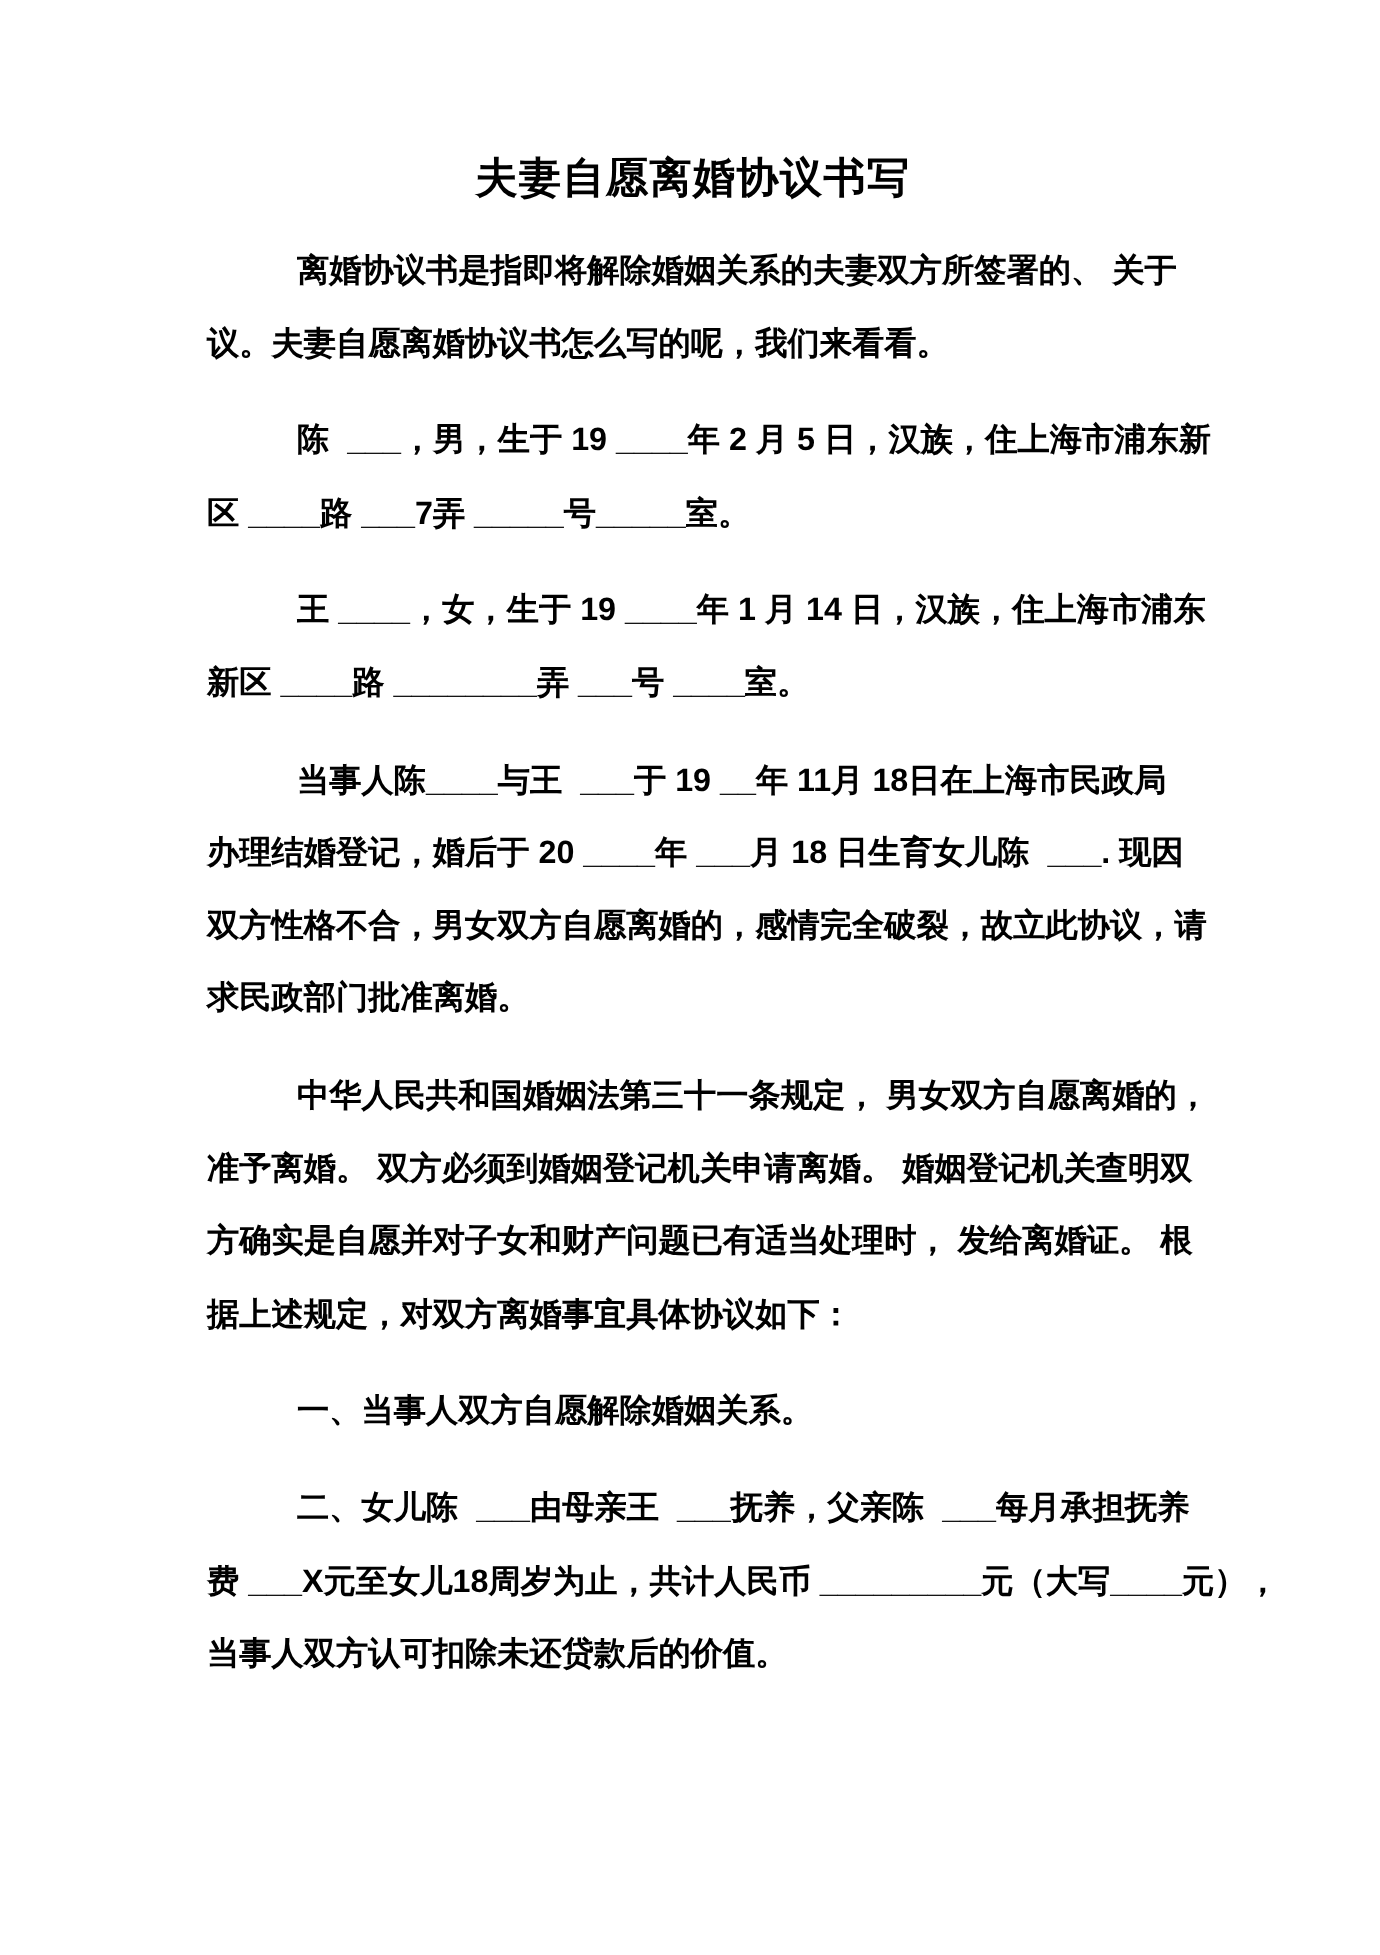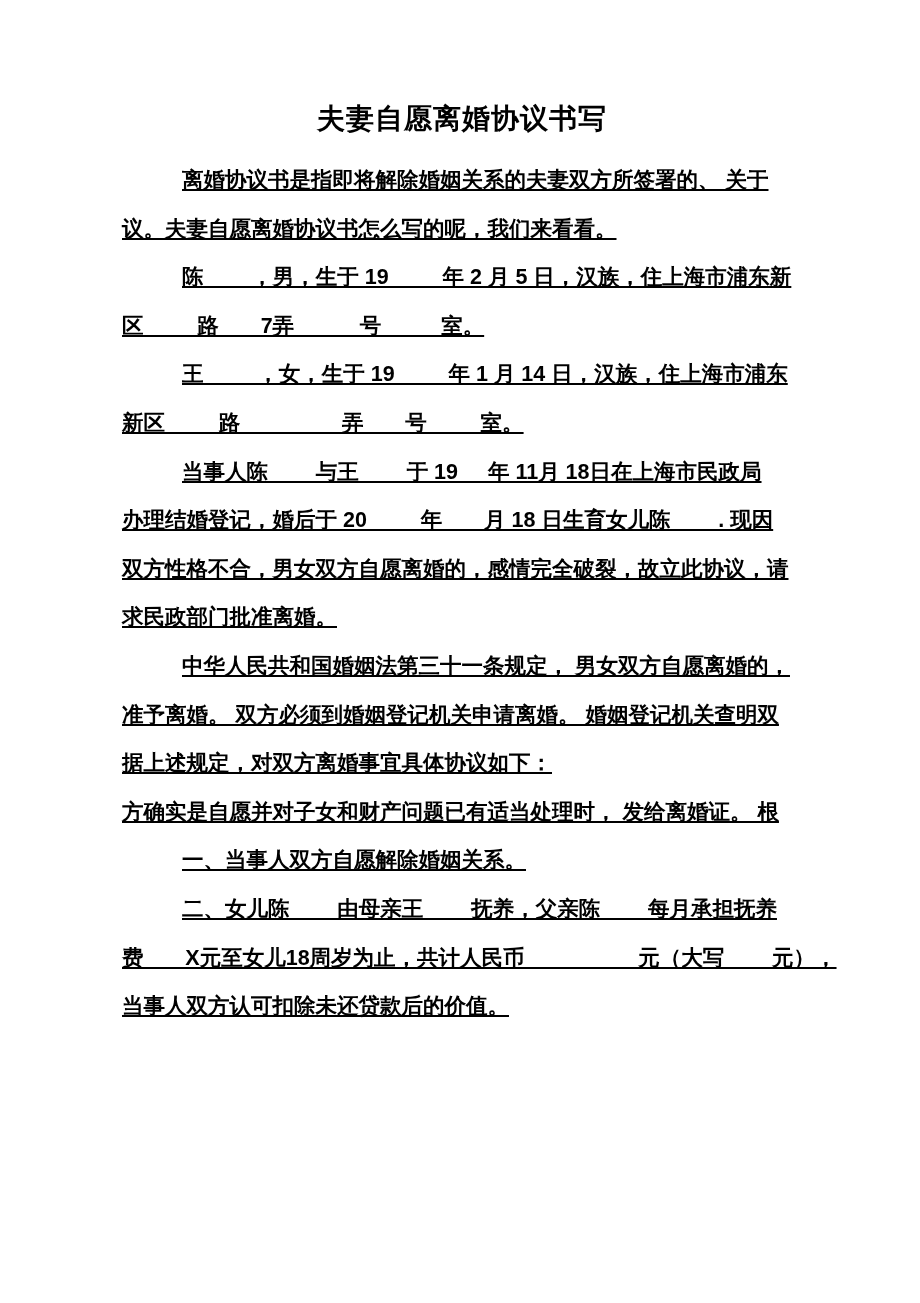--- a/index.html
+++ b/index.html
@@ -23,22 +23,21 @@
     text-align: center;
     font-size: 28px;
     line-height: 38px;
     font-weight: 700;
     letter-spacing: 1px;
   }
   .doc-body {
     font-weight: 600;
   }
   .para {
-    margin: 0;
-    text-decoration: underline;
+    margin: 16px;
   }
   .line {
     font-size: 21.5px;
     line-height: 48.6px;
     white-space: pre;
     overflow: visible;
   }
   .indent {
     padding-left: 60px;
   }
@@ -70,22 +69,22 @@
     <p class="para">
       <span class="line indent" style="display:block">当事人陈____与王  ___于 19 __年 11月 18日在上海市民政局</span>
       <span class="line" style="display:block">办理结婚登记，婚后于 20 ____年 ___月 18 日生育女儿陈  ___. 现因</span>
       <span class="line" style="display:block">双方性格不合，男女双方自愿离婚的，感情完全破裂，故立此协议，请</span>
       <span class="line" style="display:block">求民政部门批准离婚。</span>
     </p>
 
     <p class="para">
       <span class="line indent" style="display:block">中华人民共和国婚姻法第三十一条规定， 男女双方自愿离婚的，</span>
       <span class="line" style="display:block">准予离婚。 双方必须到婚姻登记机关申请离婚。 婚姻登记机关查明双</span>
+      <span class="line" style="display:block">方确实是自愿并对子女和财产问题已有适当处理时， 发给离婚证。 根</span>
       <span class="line" style="display:block">据上述规定，对双方离婚事宜具体协议如下：</span>
-      <span class="line" style="display:block">方确实是自愿并对子女和财产问题已有适当处理时， 发给离婚证。 根</span>
     </p>
 
     <p class="para">
       <span class="line indent" style="display:block">一、当事人双方自愿解除婚姻关系。</span>
     </p>
 
     <p class="para">
       <span class="line indent" style="display:block">二、女儿陈  ___由母亲王  ___抚养，父亲陈  ___每月承担抚养</span>
       <span class="line" style="display:block">费 ___X元至女儿18周岁为止，共计人民币 _________元（大写____元），</span>
       <span class="line" style="display:block">当事人双方认可扣除未还贷款后的价值。</span>

